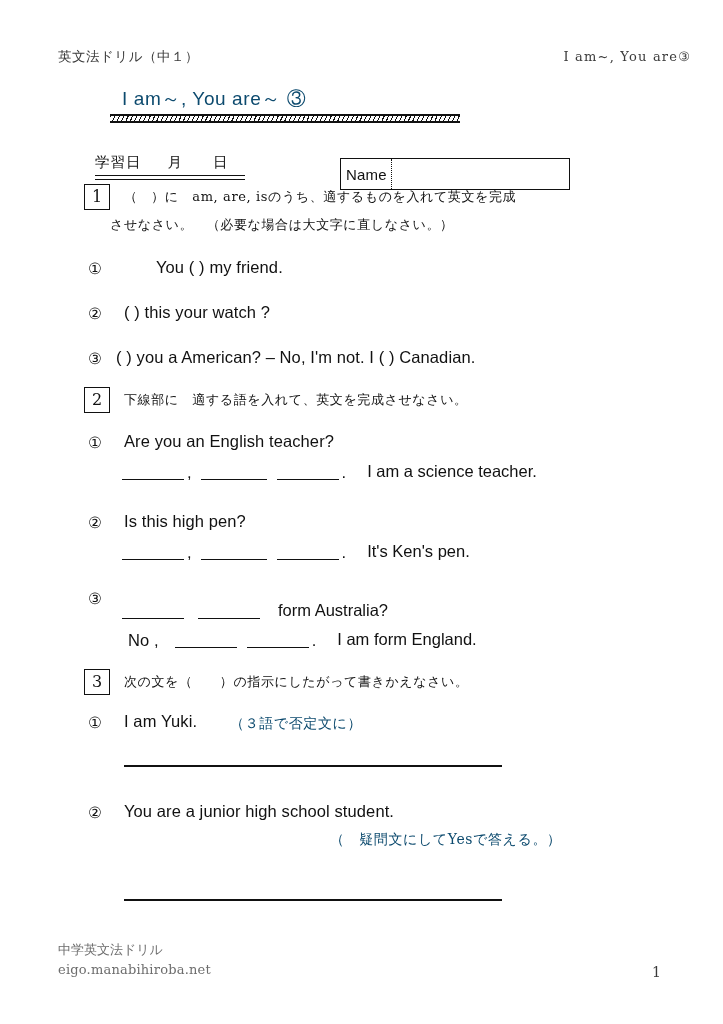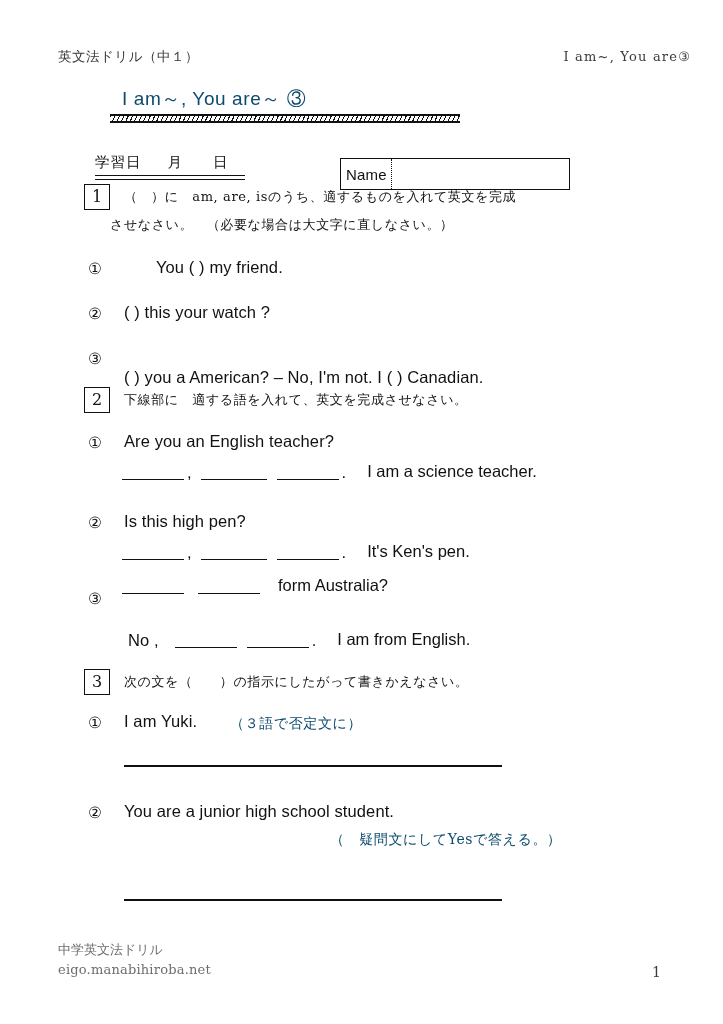--- a/index.html
+++ b/index.html
@@ -268,21 +268,21 @@
   <div class="abs jp" style="left:124px; top:188px;">（　）に　am, are, isのうち、適するものを入れて英文を完成</div>
   <div class="abs jp" style="left:110px; top:216px;">させなさい。　（必要な場合は大文字に直しなさい。）</div>
 
   <div class="abs marker" style="left:88px; top:260px;">①</div>
   <div class="abs en" style="left:124px; top:258px;margin-left:32px;">You (      ) my friend.</div>
 
   <div class="abs marker" style="left:88px; top:305px;">②</div>
   <div class="abs en" style="left:124px; top:303px;">(      ) this your watch ?</div>
 
   <div class="abs marker" style="left:88px; top:350px;">③</div>
-  <div class="abs en" style="left:124px; top:348px;margin-top:20px;">(      ) you a American? – No, I'm not.  I (    ) Canadian.</div>
+  <div class="abs en" style="left:116px; top:348px;">(      ) you a American? – No, I'm not.  I (    ) Canadian.</div>
 
   <div class="qnum-box" style="left:84px; top:387px;">2</div>
   <div class="abs jp" style="left:124px; top:391px;">下線部に　適する語を入れて、英文を完成させなさい。</div>
 
   <div class="abs marker" style="left:88px; top:434px;">①</div>
   <div class="abs en" style="left:124px; top:432px;">Are you an English teacher?</div>
   <div class="blank-row" style="left:122px; top:462px;">
     <span class="blank" style="width:62px; height:16px;"></span>
     <span class="sep">,</span>
     <span class="blank" style="width:66px; height:16px; margin-left:6px;"></span>
@@ -296,31 +296,31 @@
   <div class="blank-row" style="left:122px; top:542px;">
     <span class="blank" style="width:62px; height:16px;"></span>
     <span class="sep">,</span>
     <span class="blank" style="width:66px; height:16px; margin-left:6px;"></span>
     <span class="blank" style="width:62px; height:16px; margin-left:10px;"></span>
     <span class="sep">.</span>
     <span class="tail">It's Ken's pen.</span>
   </div>
 
   <div class="abs marker" style="left:88px; top:590px;">③</div>
-  <div class="blank-row" style="left:122px; top:576px;">
+  <div class="blank-row" style="left:122px; top:601px;">
     <span class="blank" style="width:62px; height:16px;"></span>
     <span class="blank" style="width:62px; height:16px; margin-left:14px;"></span>
     <span class="tail">form Australia?</span>
   </div>
   <div class="blank-row" style="left:128px; top:630px;">
     <span class="en" style="line-height:1;">No ,</span>
     <span class="blank" style="width:62px; height:16px; margin-left:16px;"></span>
     <span class="blank" style="width:62px; height:16px; margin-left:10px;"></span>
     <span class="sep">.</span>
-    <span class="tail">I am from English.</span>
+    <span class="tail">I am form England.</span>
   </div>
 
   <div class="qnum-box" style="left:84px; top:669px;">3</div>
   <div class="abs jp" style="left:124px; top:673px;">次の文を（　　）の指示にしたがって書きかえなさい。</div>
 
   <div class="abs marker" style="left:88px; top:714px;">①</div>
   <div class="abs en" style="left:124px; top:712px;">I am Yuki.</div>
   <div class="abs jp-small" style="left:230px; top:715px;">（３語で否定文に）</div>
   <div class="long-rule" style="left:124px; top:765px; width:378px;"></div>
 

